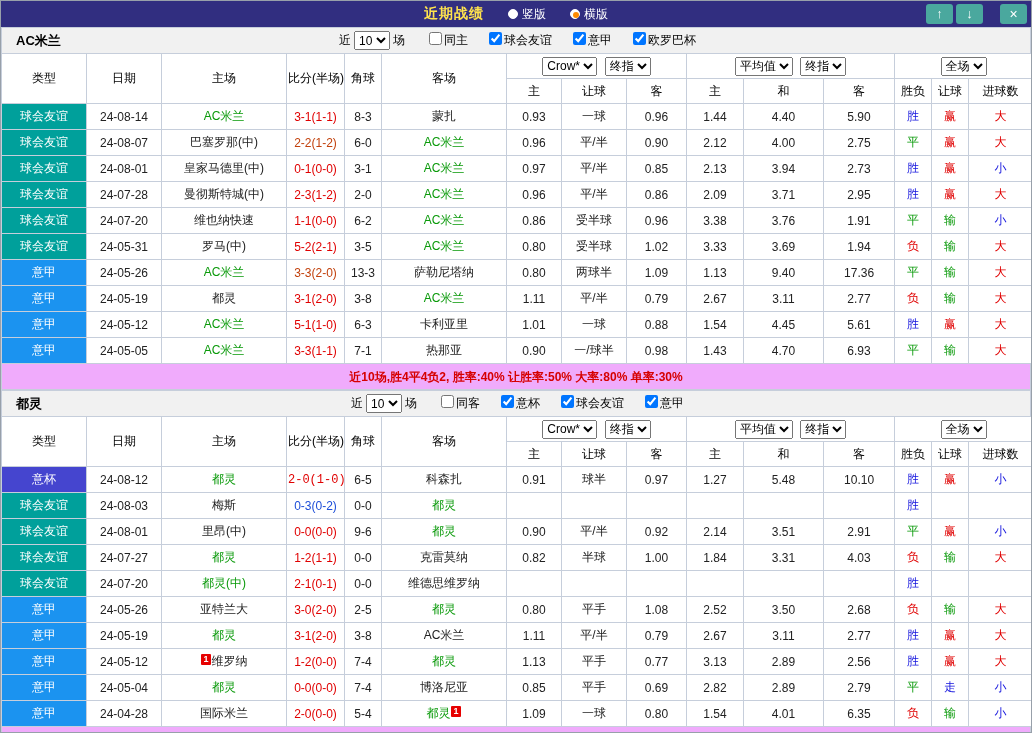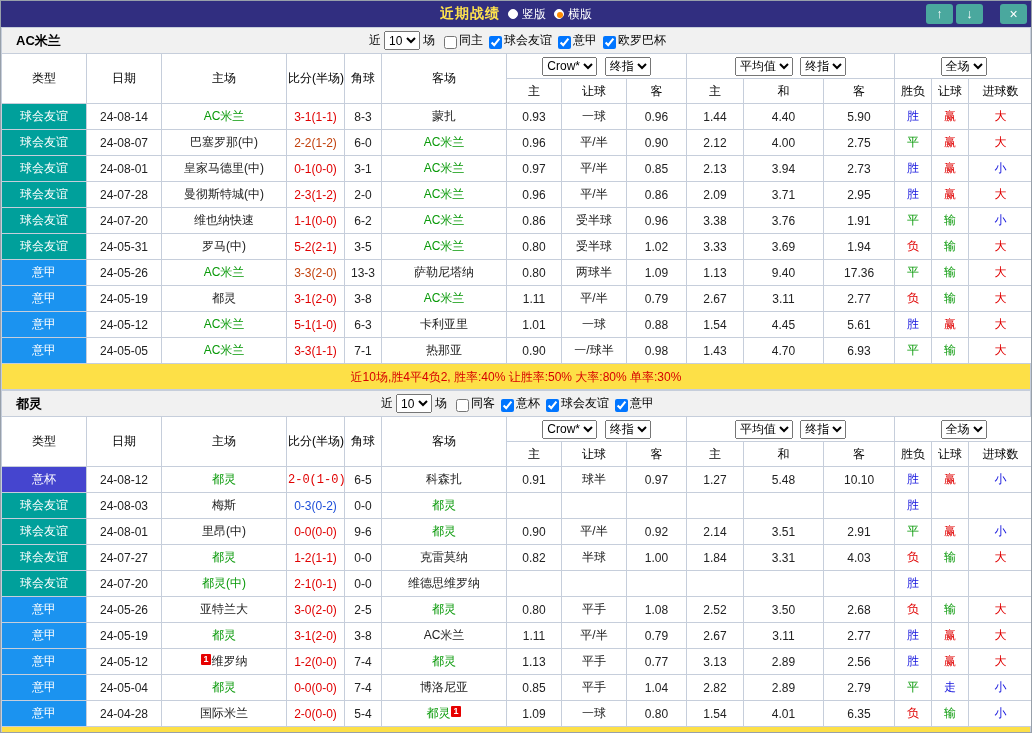--- a/index.html
+++ b/index.html
@@ -6,47 +6,47 @@
   body {
     width: 1032px;
     font-family: "Liberation Sans", "DejaVu Sans", sans-serif;
     font-size: 12px;
     background: #fff;
   }
   .window { width: 1032px; height: 733px; border: 1px solid #98a0aa; overflow: hidden; background: #fff; }
 
   
   .titlebar { height: 26px; background: #312e80; display: flex; align-items: center; position: relative; }
-  .titlebar-center { margin: 0 auto; display: flex; align-items: center; gap: 8px; color: #fff; }
+  .titlebar-center { margin: 0 auto; display: flex; align-items: center; gap: 24px; color: #fff; }
   .tb-title { color: #ffe34d; font-weight: bold; font-size: 14px; letter-spacing: 1px; }
   .radio-opt { display: inline-flex; align-items: center; gap: 4px; font-size: 12px; color: #fff; cursor: pointer; }
   .radio { width: 10px; height: 10px; border: 1px solid #fff; border-radius: 50%; display: inline-block; position: relative; background: #fff; }
   .radio.sel::after { content: ""; position: absolute; left: 2px; top: 2px; width: 6px; height: 6px; border-radius: 50%; background: #ff8a00; }
   .tb-buttons { position: absolute; right: 4px; top: 3px; display: flex; gap: 3px; align-items: center; }
   .tb-btn { width: 27px; height: 20px; background: #4aa89e; color: #fff; border: none; border-radius: 3px; font-size: 13px; line-height: 18px; cursor: pointer; }
   .tb-btn.close { margin-left: 14px; font-size: 14px; }
 
   
   .section-bar { height: 26px; background: #f1f1f1; border: 1px solid #c6cedb; border-bottom: none; display: flex; align-items: center; position: relative; padding: 0 14px; }
   .team-name { font-weight: bold; font-size: 13px; color: #000; z-index: 1; }
   .filters { position: absolute; left: 0; right: 0; display: flex; justify-content: center; align-items: center; }
   .flt-label { margin: 0 3px; color: #000; }
   .sel-small, .sel-head { height: 19px; font-size: 12px; }
-  .cb-opt { display: inline-flex; align-items: flex-end; margin-left: 6px; cursor: pointer; color: #000; }
+  .cb-opt { display: inline-flex; align-items: flex-start; margin-left: 21px; cursor: pointer; color: #000; }
   .cb-opt input { width: 13px; height: 13px; margin-right: 2px; }
 
   
   table.grid { width: 1032px; border-collapse: collapse; table-layout: fixed; background: #fff; }
   .grid td { border: 1px solid #c6cedb; text-align: center; height: 25px; padding: 0 1px; overflow: hidden; white-space: nowrap; font-size: 12px; color: #222; }
   .grid thead td { background: #fff; color: #000; }
   .grid td.badge-cell { padding: 0; }
   .type-badge { width: 100%; height: 100%; min-height: 25px; display: flex; align-items: center; justify-content: center; color: #fff; font-size: 12px; }
   .sel-head { margin: 0 2px; max-width: 76px; }
 
-  .summary { height: 26px; line-height: 26px; text-align: center; color: #d60000; border: 1px solid #c6cedb; border-top: none; background: #fde047; font-size: 12px; }
+  .summary { height: 26px; line-height: 26px; text-align: center; color: #d60000; border: 1px solid #c6cedb; border-top: none; background: #f0abfc; font-size: 12px; font-weight: bold; }
 
   .red-card { display: inline-block; background: #e60000; color: #fff; font-size: 9px; line-height: 11px; padding: 0 2px; margin: 0 1px; vertical-align: 3px; border-radius: 1px; font-weight: bold; }
 </style>
 </head>
 <body>
 
 <div class="window">
 
   <div class="titlebar">
     <div class="titlebar-center">
@@ -572,21 +572,21 @@
             <td class="badge-cell">
               <div class="type-badge" style="background-color: rgb(27, 147, 240);">意甲</div>
             </td>
             <td>24-05-04</td>
             <td><span style="color: rgb(10, 154, 10);">都灵</span></td>
             <td style="color: rgb(224, 0, 0);">0-0(0-0)</td>
             <td>7-4</td>
             <td><span>博洛尼亚</span></td>
             <td>0.85</td>
             <td>平手</td>
-            <td>1.04</td>
+            <td>0.69</td>
             <td>2.82</td>
             <td>2.89</td>
             <td>2.79</td>
             <td style="color: rgb(10, 154, 10);">平</td>
             <td style="color: rgb(18, 18, 221);">走</td>
             <td style="color: rgb(18, 18, 221);">小</td>
           </tr>
           <tr>
             <td class="badge-cell">
               <div class="type-badge" style="background-color: rgb(27, 147, 240);">意甲</div>

